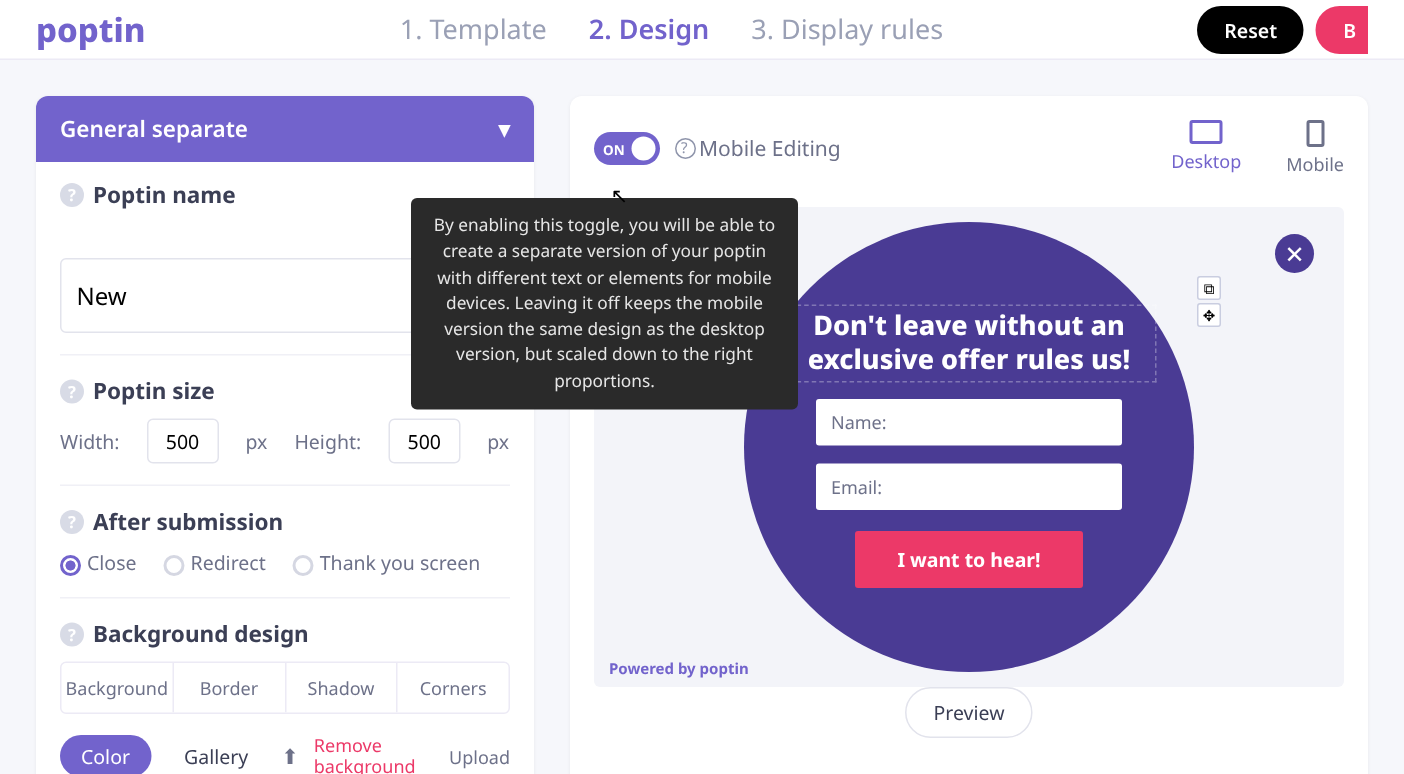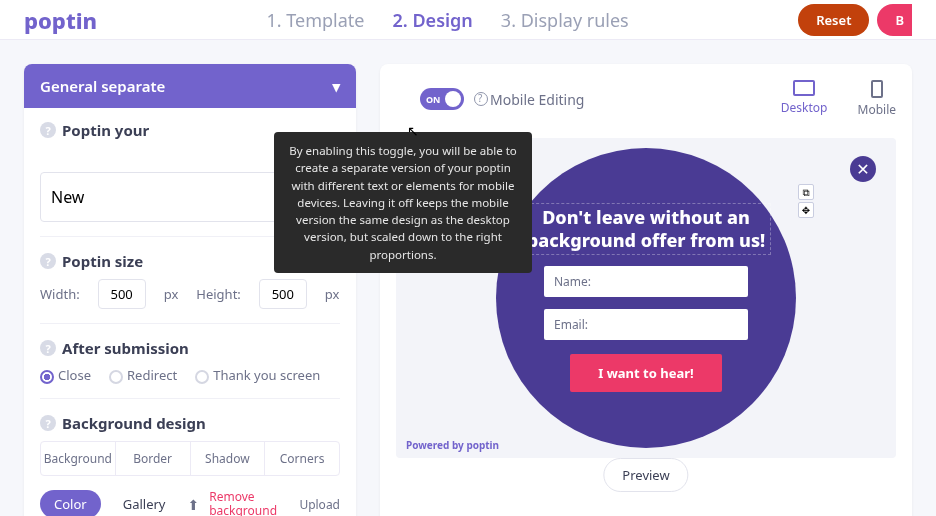--- a/index.html
+++ b/index.html
@@ -2,21 +2,21 @@
 <html><head>
 <meta charset="utf-8">
 <style>
 * { margin:0; padding:0; box-sizing:border-box; font-family:system-ui,-apple-system,sans-serif; }
 body { background:#f6f7fb; width:936px; height:516px; overflow:hidden; position:relative; }
 
 .top-header { display:flex; align-items:center; height:40px; padding:0 24px; background:#fff; border-bottom:1px solid #eceaf5; }
 .logo { font-weight:800; font-size:22px; color:#7263cc; }
 .steps { flex:1; display:flex; gap:28px; justify-content:center; color:#9aa0b5; font-size:18px; }
 .step.active { color:#7263cc; font-weight:600; }
-.reset-btn { background:#c2410c; color:#fff; border:none; border-radius:18px; padding:7px 18px; font-size:13px; font-weight:600; cursor:pointer; margin-right:8px; }
+.reset-btn { background:#000000; color:#fff; border:none; border-radius:18px; padding:7px 18px; font-size:13px; font-weight:600; cursor:pointer; margin-right:8px; }
 .publish-btn { background:#ec3968; color:#fff; border:none; border-radius:18px 0 0 18px; padding:7px 8px 7px 18px; font-size:13px; font-weight:600; cursor:pointer; }
 
 .main { display:flex; gap:24px; padding:24px; }
 
 .sidebar { width:332px; background:#fff; border-radius:8px; box-shadow:0 1px 3px rgba(0,0,0,0.06); padding-bottom:16px; overflow:hidden; }
 .section-header { background:#7263cc; color:#fff; padding:12px 16px; display:flex; justify-content:space-between; align-items:center; font-weight:600; font-size:15px; }
 .section-body { padding:12px 16px; }
 .field-row { margin-bottom:14px; }
 .field-label { display:flex; align-items:center; gap:6px; font-weight:700; font-size:15px; color:#3b3f55; margin-bottom:8px; }
 .help-dot { width:16px; height:16px; border-radius:50%; background:#d8dbe6; color:#fff; font-size:11px; display:inline-flex; align-items:center; justify-content:center; font-weight:700; }
@@ -42,21 +42,21 @@
 .remove-bg { color:#ec3968; font-size:12px; line-height:1.2; cursor:pointer; }
 .upload-icon { font-size:14px; }
 
 .color-area { display:flex; gap:8px; }
 .color-box { width:150px; height:38px; background:linear-gradient(135deg,#3c1edb,#9b8bf0); border-radius:4px; }
 .hue-bar { flex:1; height:14px; background:linear-gradient(90deg,red,yellow,lime,cyan,blue,magenta,red); border-radius:3px; margin-top:2px; }
 
 
 .canvas { flex:1; background:#fff; border-radius:8px; box-shadow:0 1px 3px rgba(0,0,0,0.06); padding:16px 16px 52px; position:relative; }
 .canvas-header { display:flex; align-items:center; justify-content:space-between; }
-.toggle-group { display:flex; align-items:center; gap:10px;margin-left:24px; }
+.toggle-group { display:flex; align-items:center; gap:10px; }
 .switch { width:44px; height:22px; border-radius:11px; background:#7263cc; position:relative; }
 .switch .on-text { color:#fff; font-size:9px; font-weight:700; position:absolute; left:6px; top:5px; }
 .switch .knob { width:16px; height:16px; border-radius:50%; background:#fff; position:absolute; right:3px; top:3px; }
 .editing-label { display:flex; align-items:center; gap:2px; font-size:14px; color:#6d7189; }
 .info-circle { width:14px; height:14px; border-radius:50%; border:1.5px solid #8f95ab; display:inline-block; position:relative; }
 .info-circle::after { content:"?"; position:absolute; left:3px; top:-2px; font-size:10px; color:#8f95ab; }
 .device-tabs { display:flex; gap:30px; }
 .dev { display:flex; flex-direction:column; align-items:center; gap:3px; font-size:12px; color:#6d7189; cursor:pointer; }
 .dev.active { color:#7263cc; }
 .dev-icon { width:22px; height:16px; border:2px solid currentColor; border-radius:2px; }
@@ -96,21 +96,21 @@
 <div class="main">
   <div class="sidebar">
     <div class="section-header">
       <span>General separate</span>
       <span>▾</span>
     </div>
     <div class="section-body">
       <div class="field-row">
         <div class="field-label">
             <span class="help-dot">?</span>
-            <span>Poptin your</span>
+            <span>Poptin name</span>
           </div>
         <input class="text-input" value="New" style="">
       </div>
       <hr class="sep">
       <div class="field-row">
         <div class="field-label">
             <span class="help-dot">?</span>
             <span>Poptin size</span>
           </div>
         <div class="size-row">
@@ -183,21 +183,21 @@
         <div class="dev">
           <div class="dev-icon mobile"></div>
           <span>Mobile</span>
         </div>
       </div>
     </div>
 
     <div class="preview-stage">
       <div class="close-pop">✕</div>
       <div class="popup-circle">
-        <div class="popup-title">Don't leave without an background offer from us!</div>
+        <div class="popup-title">Don't leave without an exclusive offer rules us!</div>
         <div class="side-handles">
           <div class="handle">⧉</div>
           <div class="handle">✥</div>
         </div>
         <div class="popup-field">Name:</div>
         <div class="popup-field">Email:</div>
         <button class="popup-cta">I want to hear!</button>
       </div>
       <div class="powered"><span>Powered by </span><span>poptin</span></div>
       <button class="preview-btn">Preview</button>

